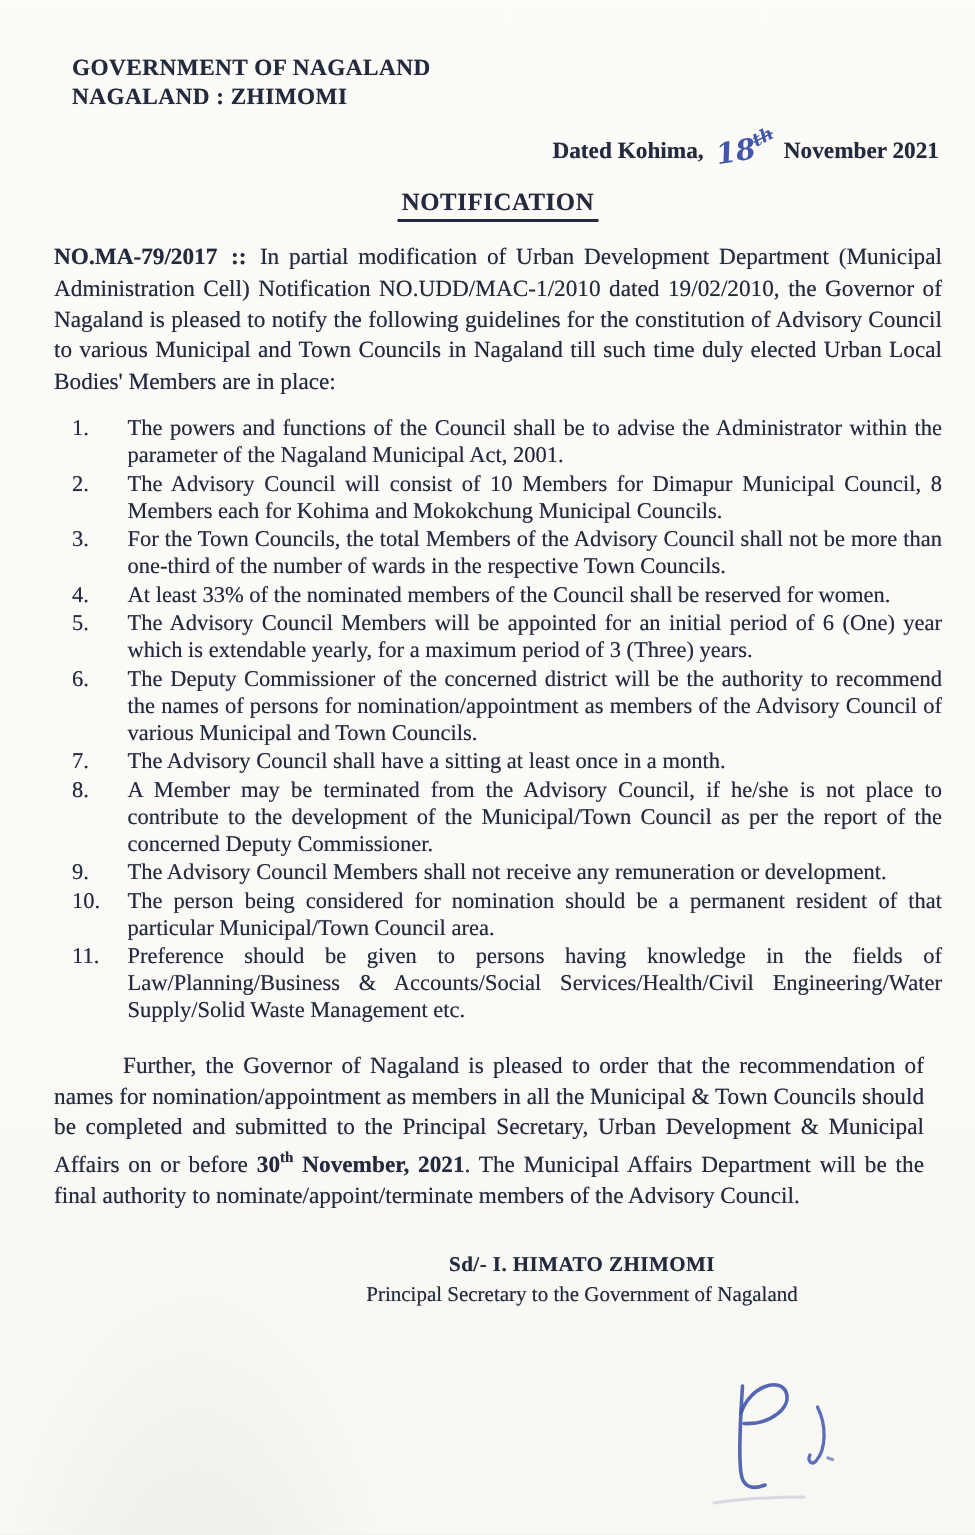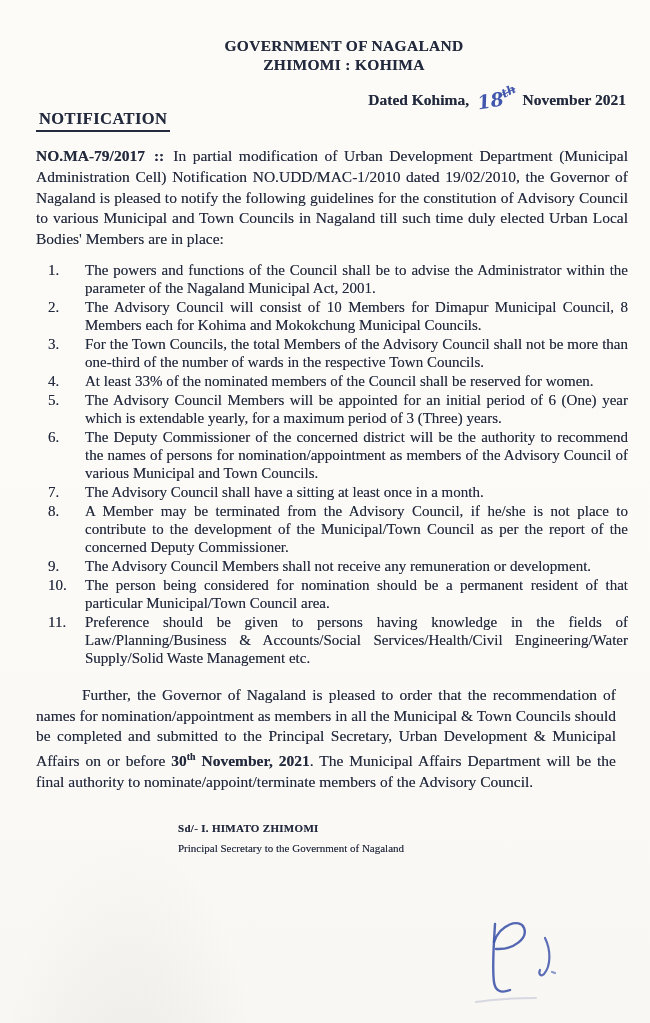--- a/index.html
+++ b/index.html
@@ -12,21 +12,21 @@
     padding:36px 22px 0 36px;
     background:
       radial-gradient(ellipse at 20% 110%, rgba(120,120,120,0.10), rgba(0,0,0,0) 18%),
       linear-gradient(180deg,#fcfbf8 0%, #fbfaf7 60%, #f8f7f3 100%);
     font-family:"Liberation Serif", serif;
     color:#232a3d;
     overflow:hidden;
     text-shadow:0 0 0.5px rgba(35,42,61,0.55);
   }
   .letterhead{
-    text-align:center;
+    text-align:left;
     transform:translateX(12px);
     font-weight:bold;
     font-size:15.5px;
     line-height:19px;
     letter-spacing:0.3px;
   }
   .dateline{
     margin-top:13px;
     text-align:right;
     font-weight:bold;
@@ -46,20 +46,22 @@
     transform:rotate(-9deg) translateY(1px);
     margin:0 1px 0 4px;
   }
   .hand-day sup{
     font-size:12px;
     display:inline-block;
     transform:rotate(-18deg) translateY(-2px);
     text-decoration:line-through;
   }
   .notif-title{
+    margin-top:15px;
+    text-align:center;
     font-weight:bold;
     font-size:16.5px;
     letter-spacing:0.4px;
   }
   .notif-title span{
     display:inline-block;
     border-bottom:2px solid #232a3d;
     padding:0 3px 1px 3px;
   }
   .intro{
@@ -90,41 +92,41 @@
     text-indent:46px;
     text-align:justify;
     font-size:15.5px;
     line-height:20.6px;
   }
   .closing b sup{font-size:10px;}
   .signature{
     margin-top:26px;
     margin-left:142px;
     width:420px;
-    text-align:left;
-    font-size:11px;
+    text-align:center;
+    font-size:14px;
     line-height:20px;
   }
   .sig-name{font-weight:bold;letter-spacing:0.3px;}
   .initial-mark{
     position:absolute;
     right:52px;
     top:916px;
     width:150px;
     height:100px;
   }
 </style>
 </head>
 <body>
 
 <div class="page">
 
   <div class="letterhead">
     <div>GOVERNMENT OF NAGALAND</div>
-    <div>ZHIMOMI : KOHIMA</div>
+    <div>NAGALAND : ZHIMOMI</div>
   </div>
 
   <div class="dateline">
     <span>Dated Kohima,</span>
     <span class="hand hand-day"><span>18</span><sup>th</sup></span>
     <span>November 2021</span>
   </div>
 
   <div class="notif-title">
     <span>NOTIFICATION</span>

